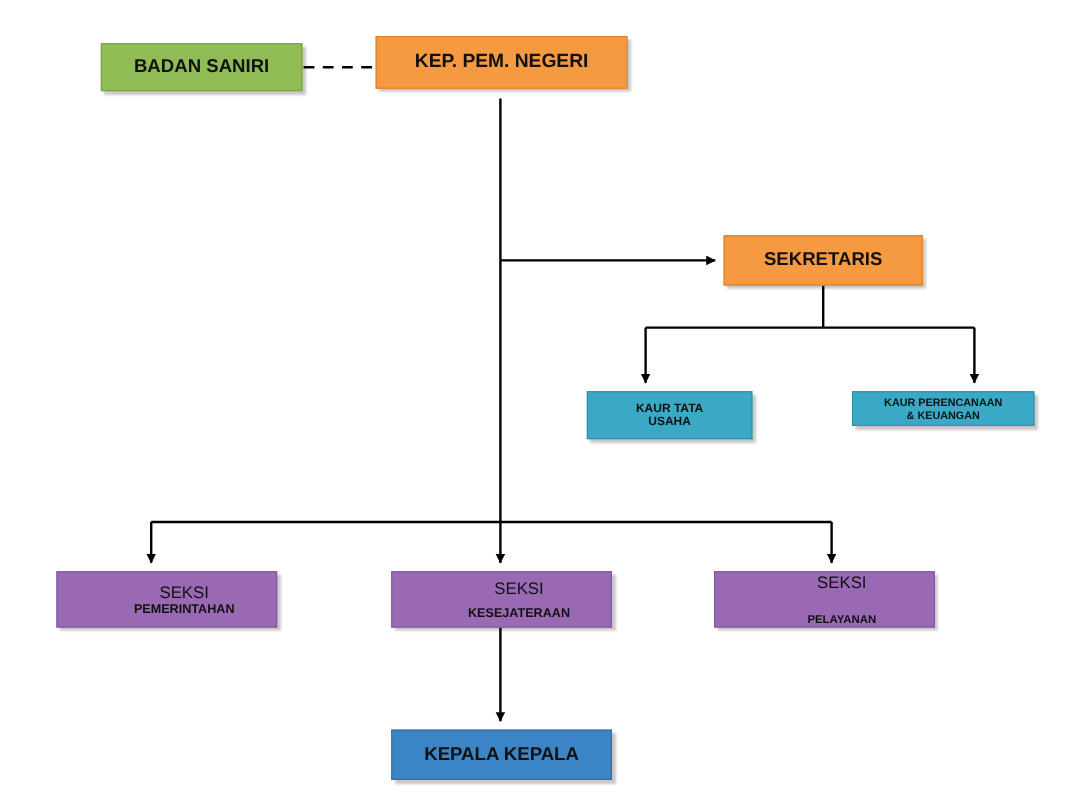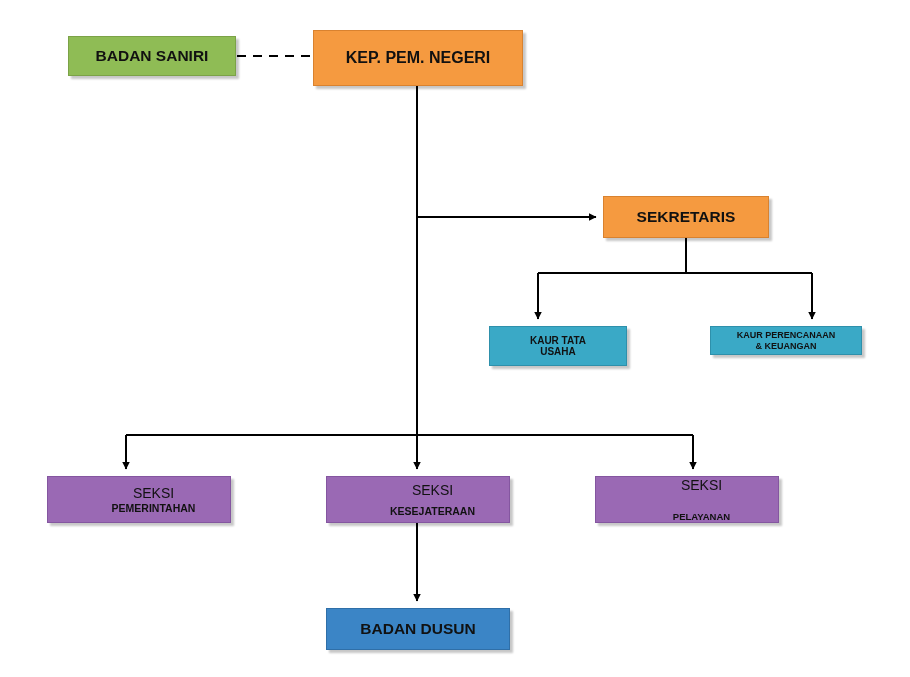--- a/index.html
+++ b/index.html
@@ -99,25 +99,25 @@
 
     <line x1="126" y1="435" x2="693" y2="435" stroke="#000000" stroke-width="2"></line>
 
     <line x1="126" y1="435" x2="126" y2="469" stroke="#000000" stroke-width="2" marker-end="url(#arrow)"></line>
     <line x1="417" y1="435" x2="417" y2="469" stroke="#000000" stroke-width="2" marker-end="url(#arrow)"></line>
     <line x1="693" y1="435" x2="693" y2="469" stroke="#000000" stroke-width="2" marker-end="url(#arrow)"></line>
 
     <line x1="417" y1="523" x2="417" y2="601" stroke="#000000" stroke-width="2" marker-end="url(#arrow)"></line>
   </svg>
 
-  <div class="node n-badan" style="left:68px; top:36px; width:168px; height:40px; font-size:15.5px; font-weight:bold;">
+  <div class="node n-badan" style="left:84px; top:36px; width:168px; height:40px; font-size:15.5px; font-weight:bold;">
     <span class="line1">BADAN SANIRI</span>
   </div>
 
-  <div class="node n-kep" style="left:313px; top:30px; width:210px; height:56px; font-size:16px; font-weight:bold;">
+  <div class="node n-kep" style="left:313px; top:30px; width:210px; height:44px; font-size:16px; font-weight:bold;">
     <span class="line1">KEP. PEM. NEGERI</span>
   </div>
 
   <div class="node n-kaur" style="left:489px; top:326px; width:138px; height:40px; font-weight:bold;">
     <span class="line1" style="font-size:10px;">KAUR TATA</span>
     <span class="line2" style="font-size:10px;">USAHA</span>
   </div>
 
   <div class="node n-sekretaris" style="left:603px; top:196px; width:166px; height:42px; font-size:15.5px; font-weight:bold;">
     <span class="line1">SEKRETARIS</span>
@@ -137,16 +137,16 @@
     <span class="line1" style="font-size:14px;">SEKSI</span>
     <span class="line2" style="font-size:10.5px; font-weight:bold; margin-top:6px;">KESEJATERAAN</span>
   </div>
 
   <div class="node n-seksi" style="left:595px; top:476px; width:184px; height:47px;">
     <span class="line1" style="font-size:14px;">SEKSI</span>
     <span class="line2" style="font-size:9.5px; font-weight:bold; margin-top:19px;">PELAYANAN</span>
   </div>
 
   <div class="node n-dusun" style="left:326px; top:608px; width:184px; height:42px; font-size:15.5px; font-weight:bold;">
-    <span class="line1">BADAN DUSUN</span>
+    <span class="line1">KEPALA KEPALA</span>
   </div>
 
 </div>
 
 </body></html>

